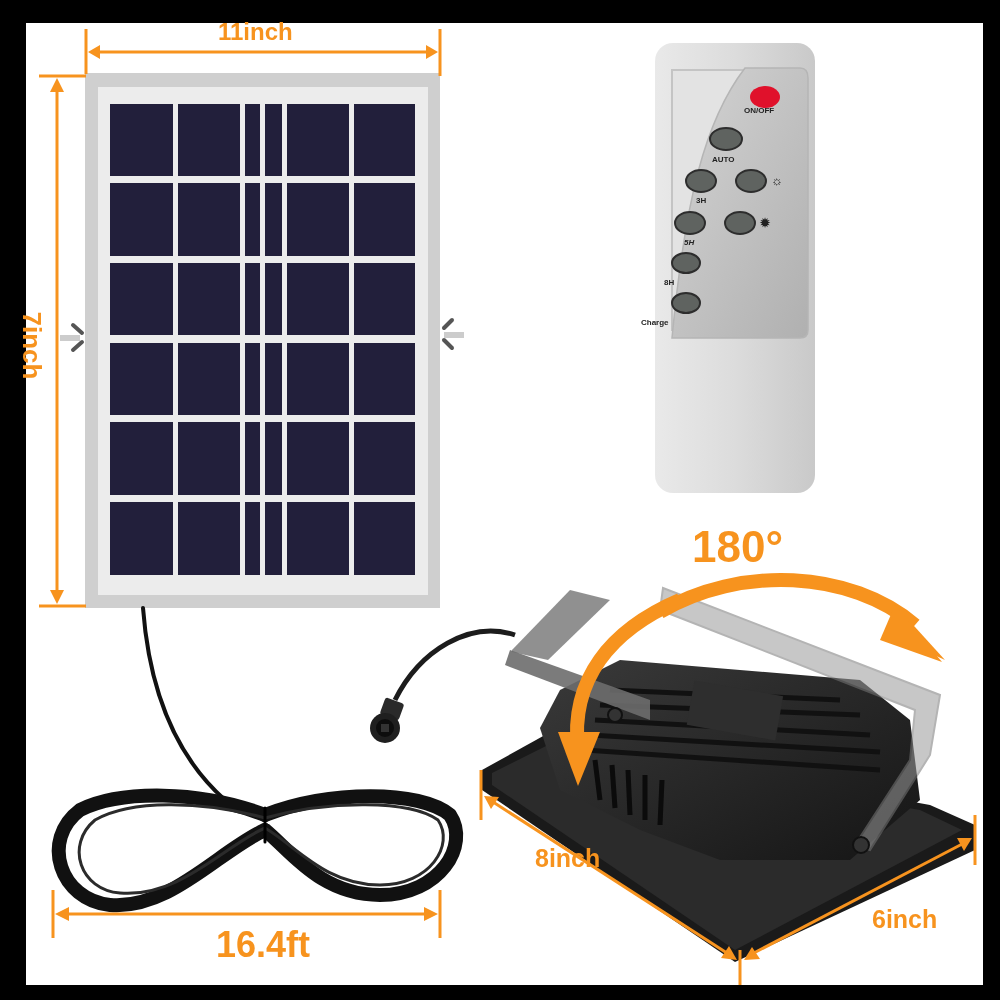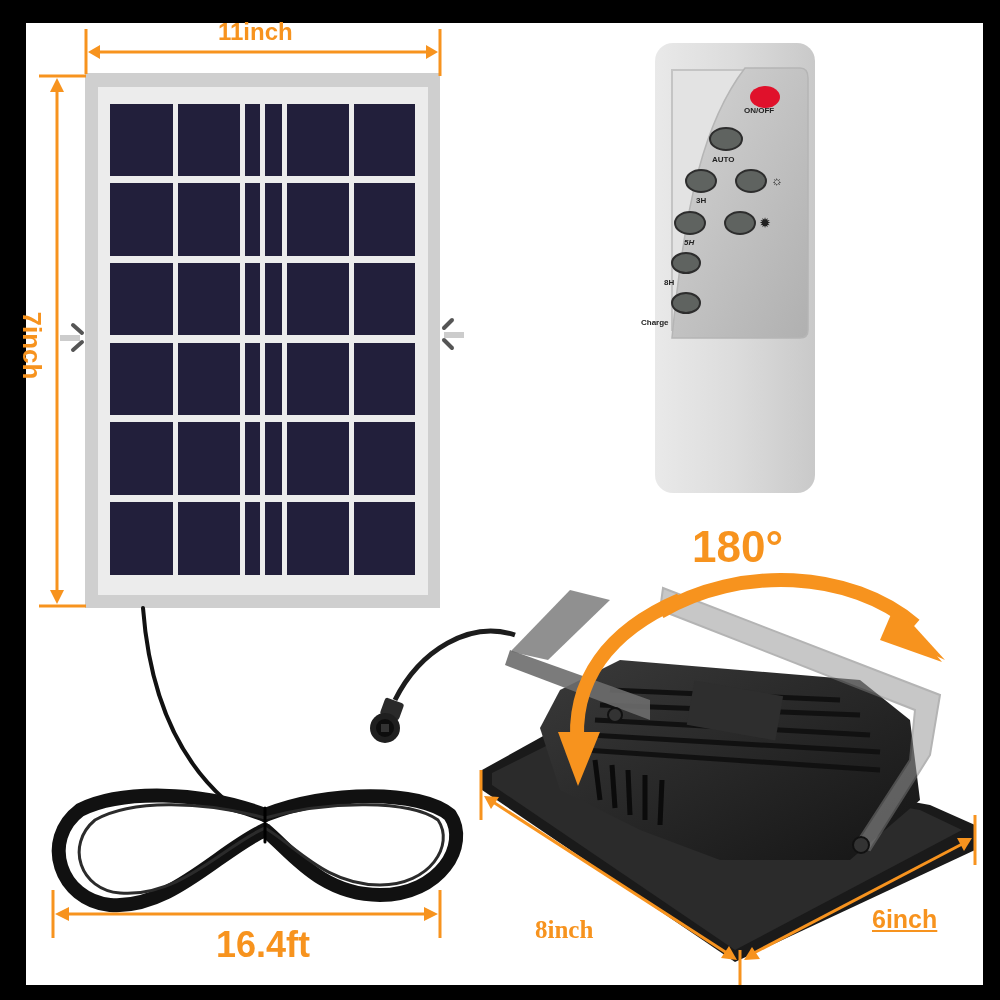--- a/index.html
+++ b/index.html
@@ -205,22 +205,22 @@
     <path d="M737,960 l-16,-2 l8,-12z" fill="#F7931E" stroke="none"></path>
     <path d="M744,960 l8,-13 l8,12z" fill="#F7931E" stroke="none"></path>
     <path d="M972,838 l-15,0 l7,13z" fill="#F7931E" stroke="none"></path>
   </g>
 </svg>
 
 <div class="lbl" style="left:218px;top:18px;font-size:24px;">11inch</div>
 <div class="lbl" style="left:-9px;top:330px;font-size:26px;transform:rotate(90deg);transform-origin:center;width:80px;text-align:center;">7inch</div>
 <div class="lbl" style="left:216px;top:924px;font-size:36px;">16.4ft</div>
 <div class="lbl" style="left:692px;top:522px;font-size:44px;">180°</div>
-<div class="lbl" style="left:535px;top:916px;font-size:25px;font-family:Liberation Serif, serif;">8inch</div>
-<div class="lbl" style="left:872px;top:905px;font-size:25px;text-decoration:underline;">6inch</div>
+<div class="lbl" style="left:535px;top:844px;font-size:25px;">8inch</div>
+<div class="lbl" style="left:872px;top:905px;font-size:25px;">6inch</div>
 
 <div class="remote-txt" style="left:744px;top:106px;">ON/OFF</div>
 <div class="remote-txt" style="left:712px;top:155px;">AUTO</div>
 <div class="remote-txt" style="left:696px;top:196px;">3H</div>
 <div class="remote-txt" style="left:771px;top:173px;font-size:13px;">☼</div>
 <div class="remote-txt" style="left:684px;top:238px;font-style:italic;">5H</div>
 <div class="remote-txt" style="left:760px;top:216px;font-size:12px;">✹</div>
 <div class="remote-txt" style="left:664px;top:278px;">8H</div>
 <div class="remote-txt" style="left:641px;top:318px;">Charge</div>
 

